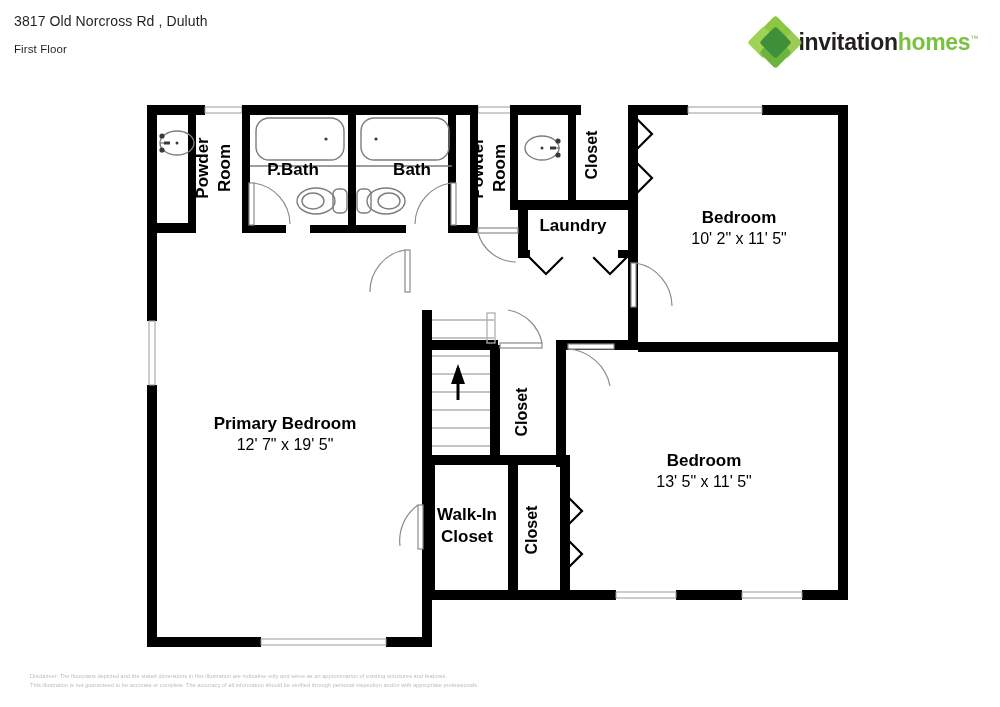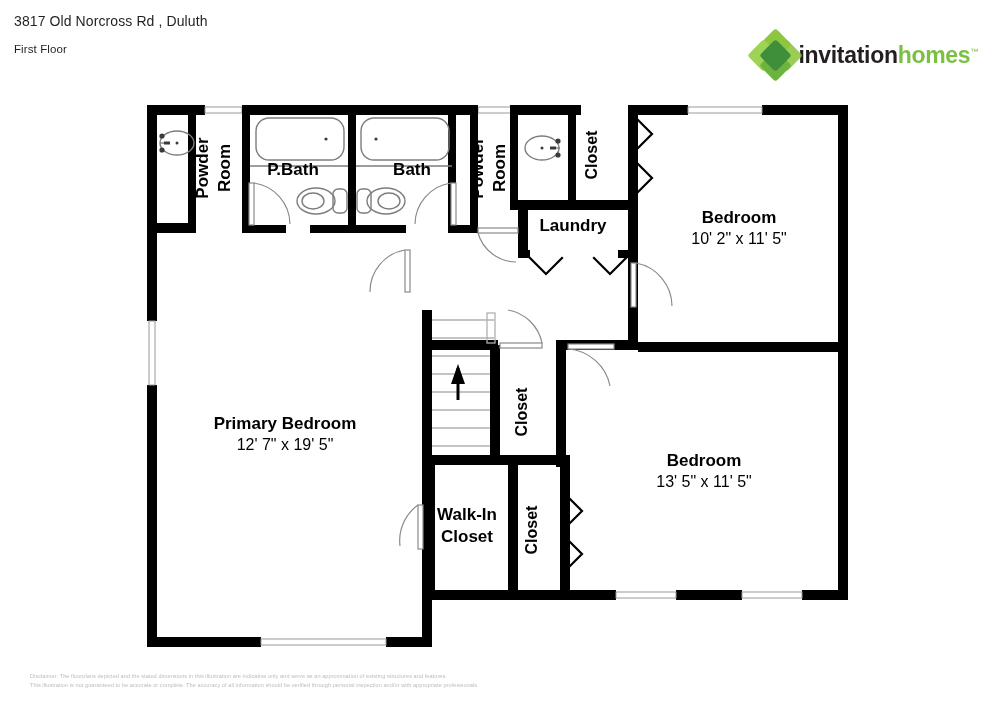--- a/index.html
+++ b/index.html
@@ -6,21 +6,21 @@
   body{
     width:1000px;height:707px;position:relative;overflow:hidden;
     font-family:"Liberation Sans","DejaVu Sans",sans-serif;
     -webkit-font-smoothing:antialiased;
   }
   .hdr{position:absolute;left:14px;top:14px;}
   .hdr .l1{font-size:14px;color:#231f20;line-height:15px;letter-spacing:.1px;}
   .hdr .l2{font-size:11.5px;color:#231f20;line-height:15px;letter-spacing:.1px;margin-top:13px;}
 
   
-  .logo{position:absolute;right:22px;top:33px;height:44px;display:flex;align-items:center;gap:0;text-align:right;}
+  .logo{position:absolute;right:22px;top:20px;height:44px;display:flex;align-items:center;gap:0;text-align:right;}
   .logomark{position:relative;width:46px;height:44px;}
   .logomark i{position:absolute;display:block;width:23px;height:23px;border-radius:3px;transform:rotate(45deg);}
   .lm-t{left:11.5px;top:0px;background:#8dc63f;}
   .lm-r{left:23px;top:11px;background:#8dc63f;opacity:.88;}
   .lm-b{left:11.5px;top:21px;background:#6cb33f;}
   .lm-l{left:0px;top:11px;background:#9fd356;}
   .lm-c{left:11.5px;top:11px;width:22px;height:22px;background:#3f8f3a;border-radius:2px;}
   .logotype{font-size:23px;letter-spacing:-.3px;white-space:nowrap;}
   .logotype .w1{color:#231f20;font-weight:700;}
   .logotype .w2{color:#7ac143;font-weight:700;}

